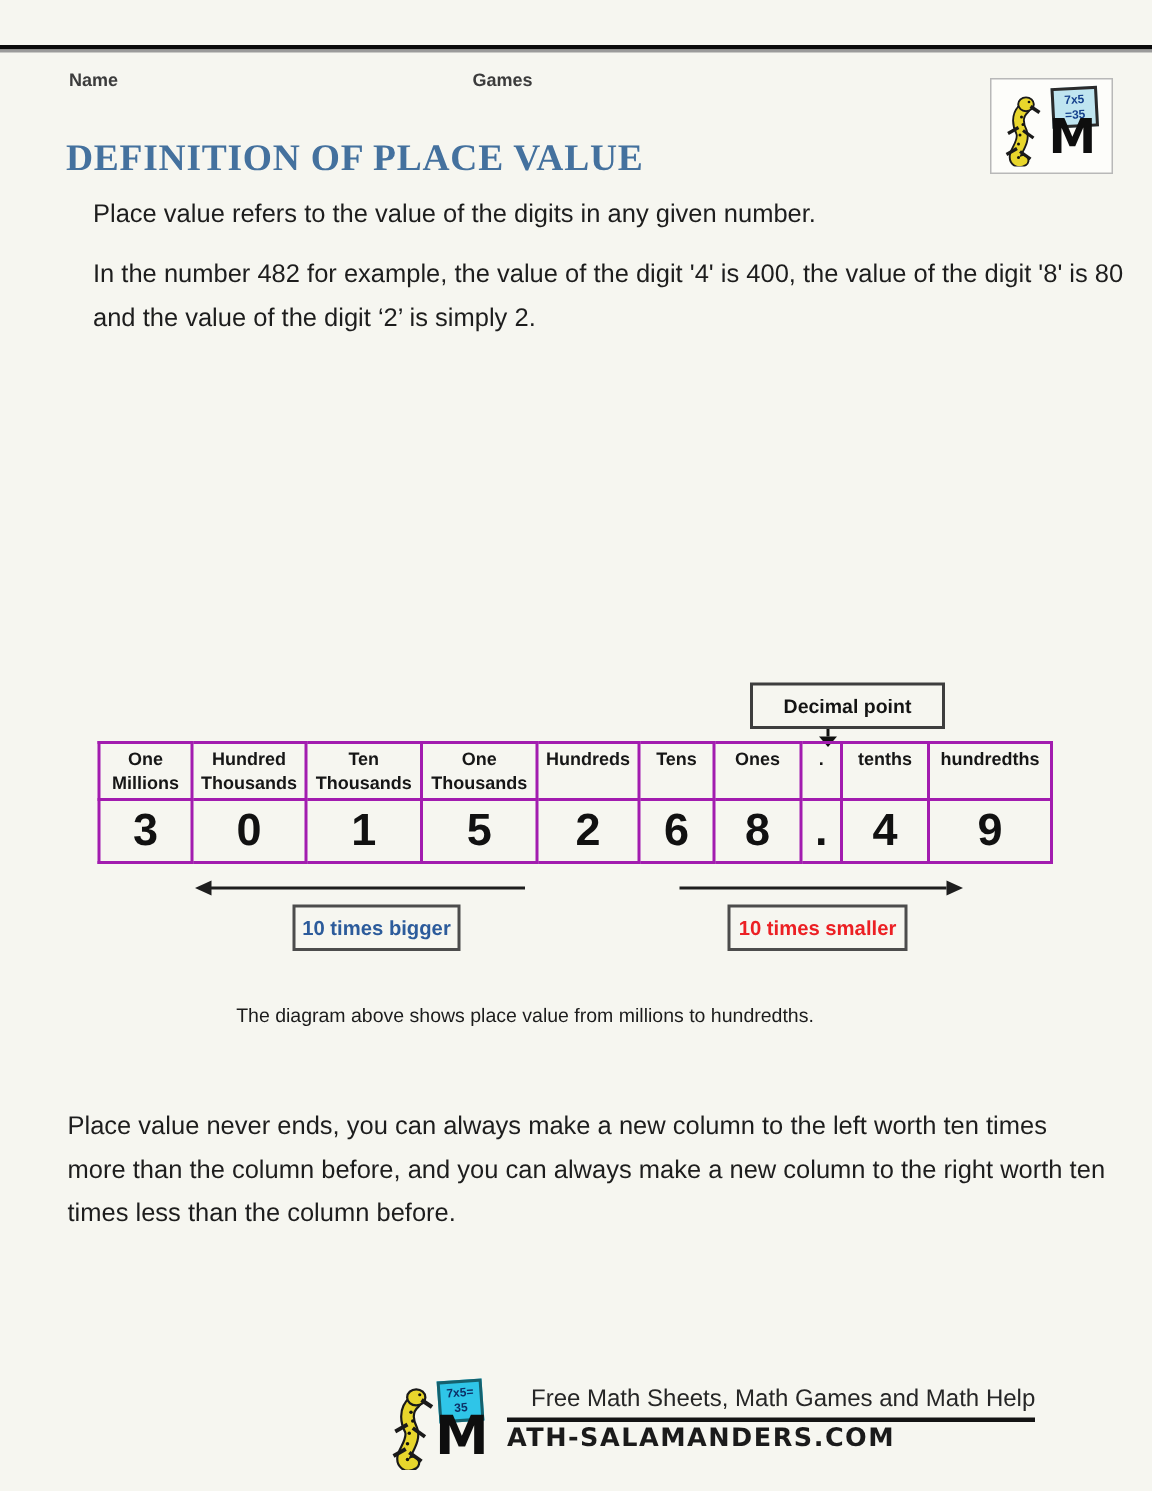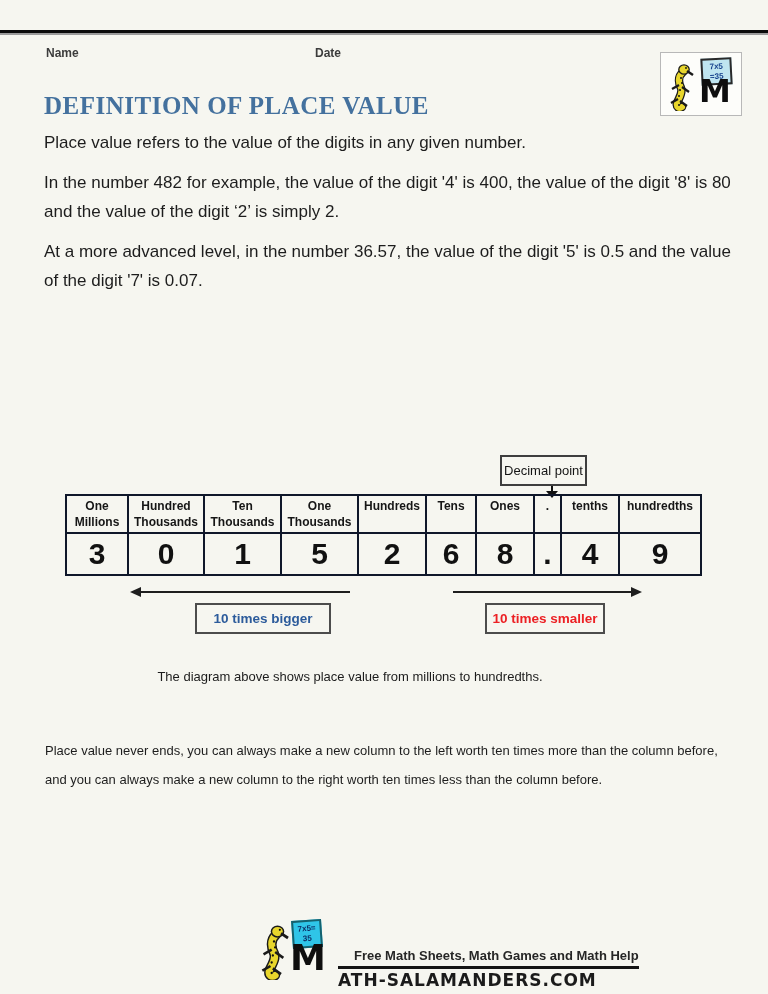--- a/index.html
+++ b/index.html
@@ -39,51 +39,51 @@
   .logo-box svg { position:absolute; left:4px; top:10px; }
 
   .page-title {
     position:absolute; left:44px; top:92px;
     font-family:"Liberation Serif", serif;
     font-size:25px; font-weight:bold; letter-spacing:0.5px;
     color:#44719e;
   }
 
   .body-copy {
-    position:absolute; left:44px; top:128px; width:692px;
+    position:absolute; left:62px; top:128px; width:692px;
     font-size:17px; color:#1d1d1d; line-height:29px;
   }
   .body-copy p { margin-bottom:11px; }
 
   .closing-copy {
     position:absolute; left:45px; top:736px; width:695px;
-    font-size:13px; color:#1d1d1d; line-height:29px;
+    font-size:17px; color:#1d1d1d; line-height:29px;
   }
 
   
   .diagram { position:absolute; left:0; top:450px; width:768px; height:270px; }
 
   .decimal-box {
-    position:absolute; left:500px; top:5px; width:87px; height:31px;
+    position:absolute; left:500px; top:5px; width:130px; height:31px;
     border:2px solid #3e3e3e; text-align:center;
-    font-size:13px; font-weight:normal; color:#141414; line-height:27px;
+    font-size:13px; font-weight:bold; color:#141414; line-height:27px;
   }
   .decimal-stem { position:absolute; left:551px; top:36px; width:2px; height:5px; background:#101010; }
   .decimal-head {
     position:absolute; left:546px; top:41px; width:0; height:0;
     border-left:6px solid transparent; border-right:6px solid transparent;
     border-top:7px solid #101010;
   }
 
   table.pv-table {
     position:absolute; left:65px; top:44px;
     border-collapse:collapse; table-layout:fixed;
   }
   .pv-table td {
-    border:2px solid #0f172a; text-align:center; vertical-align:top;
+    border:2px solid #a21caf; text-align:center; vertical-align:top;
     overflow:hidden;
   }
   .pv-table .hdr-row td {
     height:38px; font-size:12px; font-weight:bold; color:#161616;
     line-height:1.3; padding-top:3px;
   }
   .pv-table .digit-row td {
     height:42px; font-size:30px; font-weight:bold; color:#111;
     vertical-align:middle; padding:0;
   }
@@ -94,21 +94,21 @@
   .arrow-head { position:absolute; top:137px; width:0; height:0;
     border-top:5px solid transparent; border-bottom:5px solid transparent; }
   .head-left  { left:130px; border-right:11px solid #1e1e1e; }
   .head-right { left:631px; border-left:11px solid #1e1e1e; }
 
   .times-box {
     position:absolute; top:153px; height:31px;
     border:2px solid #4c4c4c; text-align:center;
     font-size:13.5px; font-weight:bold; line-height:27px;
   }
-  .bigger-box  { left:195px; width:136px; color:#2c5b9b; }
+  .bigger-box  { left:195px; width:112px; color:#2c5b9b; }
   .smaller-box { left:485px; width:120px; color:#ec2024; }
 
   .diagram-caption {
     position:absolute; left:0; top:219px; width:700px;
     text-align:center; font-size:13px; color:#1c1c1c;
   }
 
   
   .footer-logo { position:absolute; left:252px; top:918px; display:flex; }
   .icon-cluster { position:relative; width:86px; height:62px; flex:none; }
@@ -118,38 +118,38 @@
     background:#2fc5e8; border:2px solid #15616e; transform:rotate(-4deg);
     font-size:8px; font-weight:bold; color:#0c2f66; line-height:1.3;
     text-align:center; padding-top:2px;
   }
   .icon-cluster .easel-m {
     position:absolute; left:38px; top:22px;
     font-size:36px; font-weight:bold; color:#0e0e0e;
     font-family:"DejaVu Sans", sans-serif; line-height:1;
   }
   .footer-text { padding-top:6px; }
-  .footer-tagline { font-size:13px; font-weight:bold; color:#262626; padding-left:16px; white-space:nowrap;margin-top:24px; }
+  .footer-tagline { font-size:16px; font-weight:normal; color:#262626; padding-left:16px; white-space:nowrap; }
   .footer-rule { height:3px; background:#141414; margin-top:3px; }
   .footer-brand {
     font-family:"DejaVu Sans", sans-serif;
     font-size:17px; font-weight:bold; color:#1b1b1b;
     letter-spacing:1px; line-height:1.3; white-space:nowrap;
   }
 </style>
 </head>
 <body>
 
 <div class="page">
 
   <div class="rule-black"></div>
   <div class="rule-gray"></div>
 
   <span class="field-label name-label">Name</span>
-  <span class="field-label date-label">Date</span>
+  <span class="field-label date-label">Games</span>
 
   <div class="logo-box">
     <svg width="32" height="48" viewBox="0 0 30 48">
       <path d="M17 9 C11 14 13 21 15 25 C17 30 13 35 11 40 C10 44 13 46 16 44" fill="none" stroke="#1a1a1a" stroke-width="8.5" stroke-linecap="round"></path>
       <path d="M17 9 C11 14 13 21 15 25 C17 30 13 35 11 40 C10 44 13 46 16 44" fill="none" stroke="#e8d62c" stroke-width="6" stroke-linecap="round"></path>
       <path d="M13 22 L6 26" stroke="#1a1a1a" stroke-width="2.2"></path>
       <path d="M16 24 L23 29" stroke="#1a1a1a" stroke-width="2.2"></path>
       <path d="M12 36 L5 40" stroke="#1a1a1a" stroke-width="2.2"></path>
       <path d="M14 38 L21 43" stroke="#1a1a1a" stroke-width="2.2"></path>
       <ellipse cx="18" cy="6.5" rx="5.2" ry="4.6" fill="#e8d62c" stroke="#1a1a1a" stroke-width="1.3"></ellipse>
@@ -166,21 +166,20 @@
       <div>=35</div>
     </div>
     <div class="easel-m">M</div>
   </div>
 
   <h1 class="page-title">DEFINITION OF PLACE VALUE</h1>
 
   <div class="body-copy">
     <p>Place value refers to the value of the digits in any given number.</p>
     <p>In the number 482 for example, the value of the digit '4' is 400, the value of the digit '8' is 80 and the value of the digit ‘2’ is simply 2.</p>
-    <p>At a more advanced level, in the number 36.57, the value of the digit '5' is 0.5 and the value of the digit '7' is 0.07.</p>
   </div>
 
   <div class="diagram">
 
     <div class="decimal-box">Decimal point</div>
     <div class="decimal-stem"></div>
     <div class="decimal-head"></div>
 
     <table class="pv-table">
       <colgroup>

